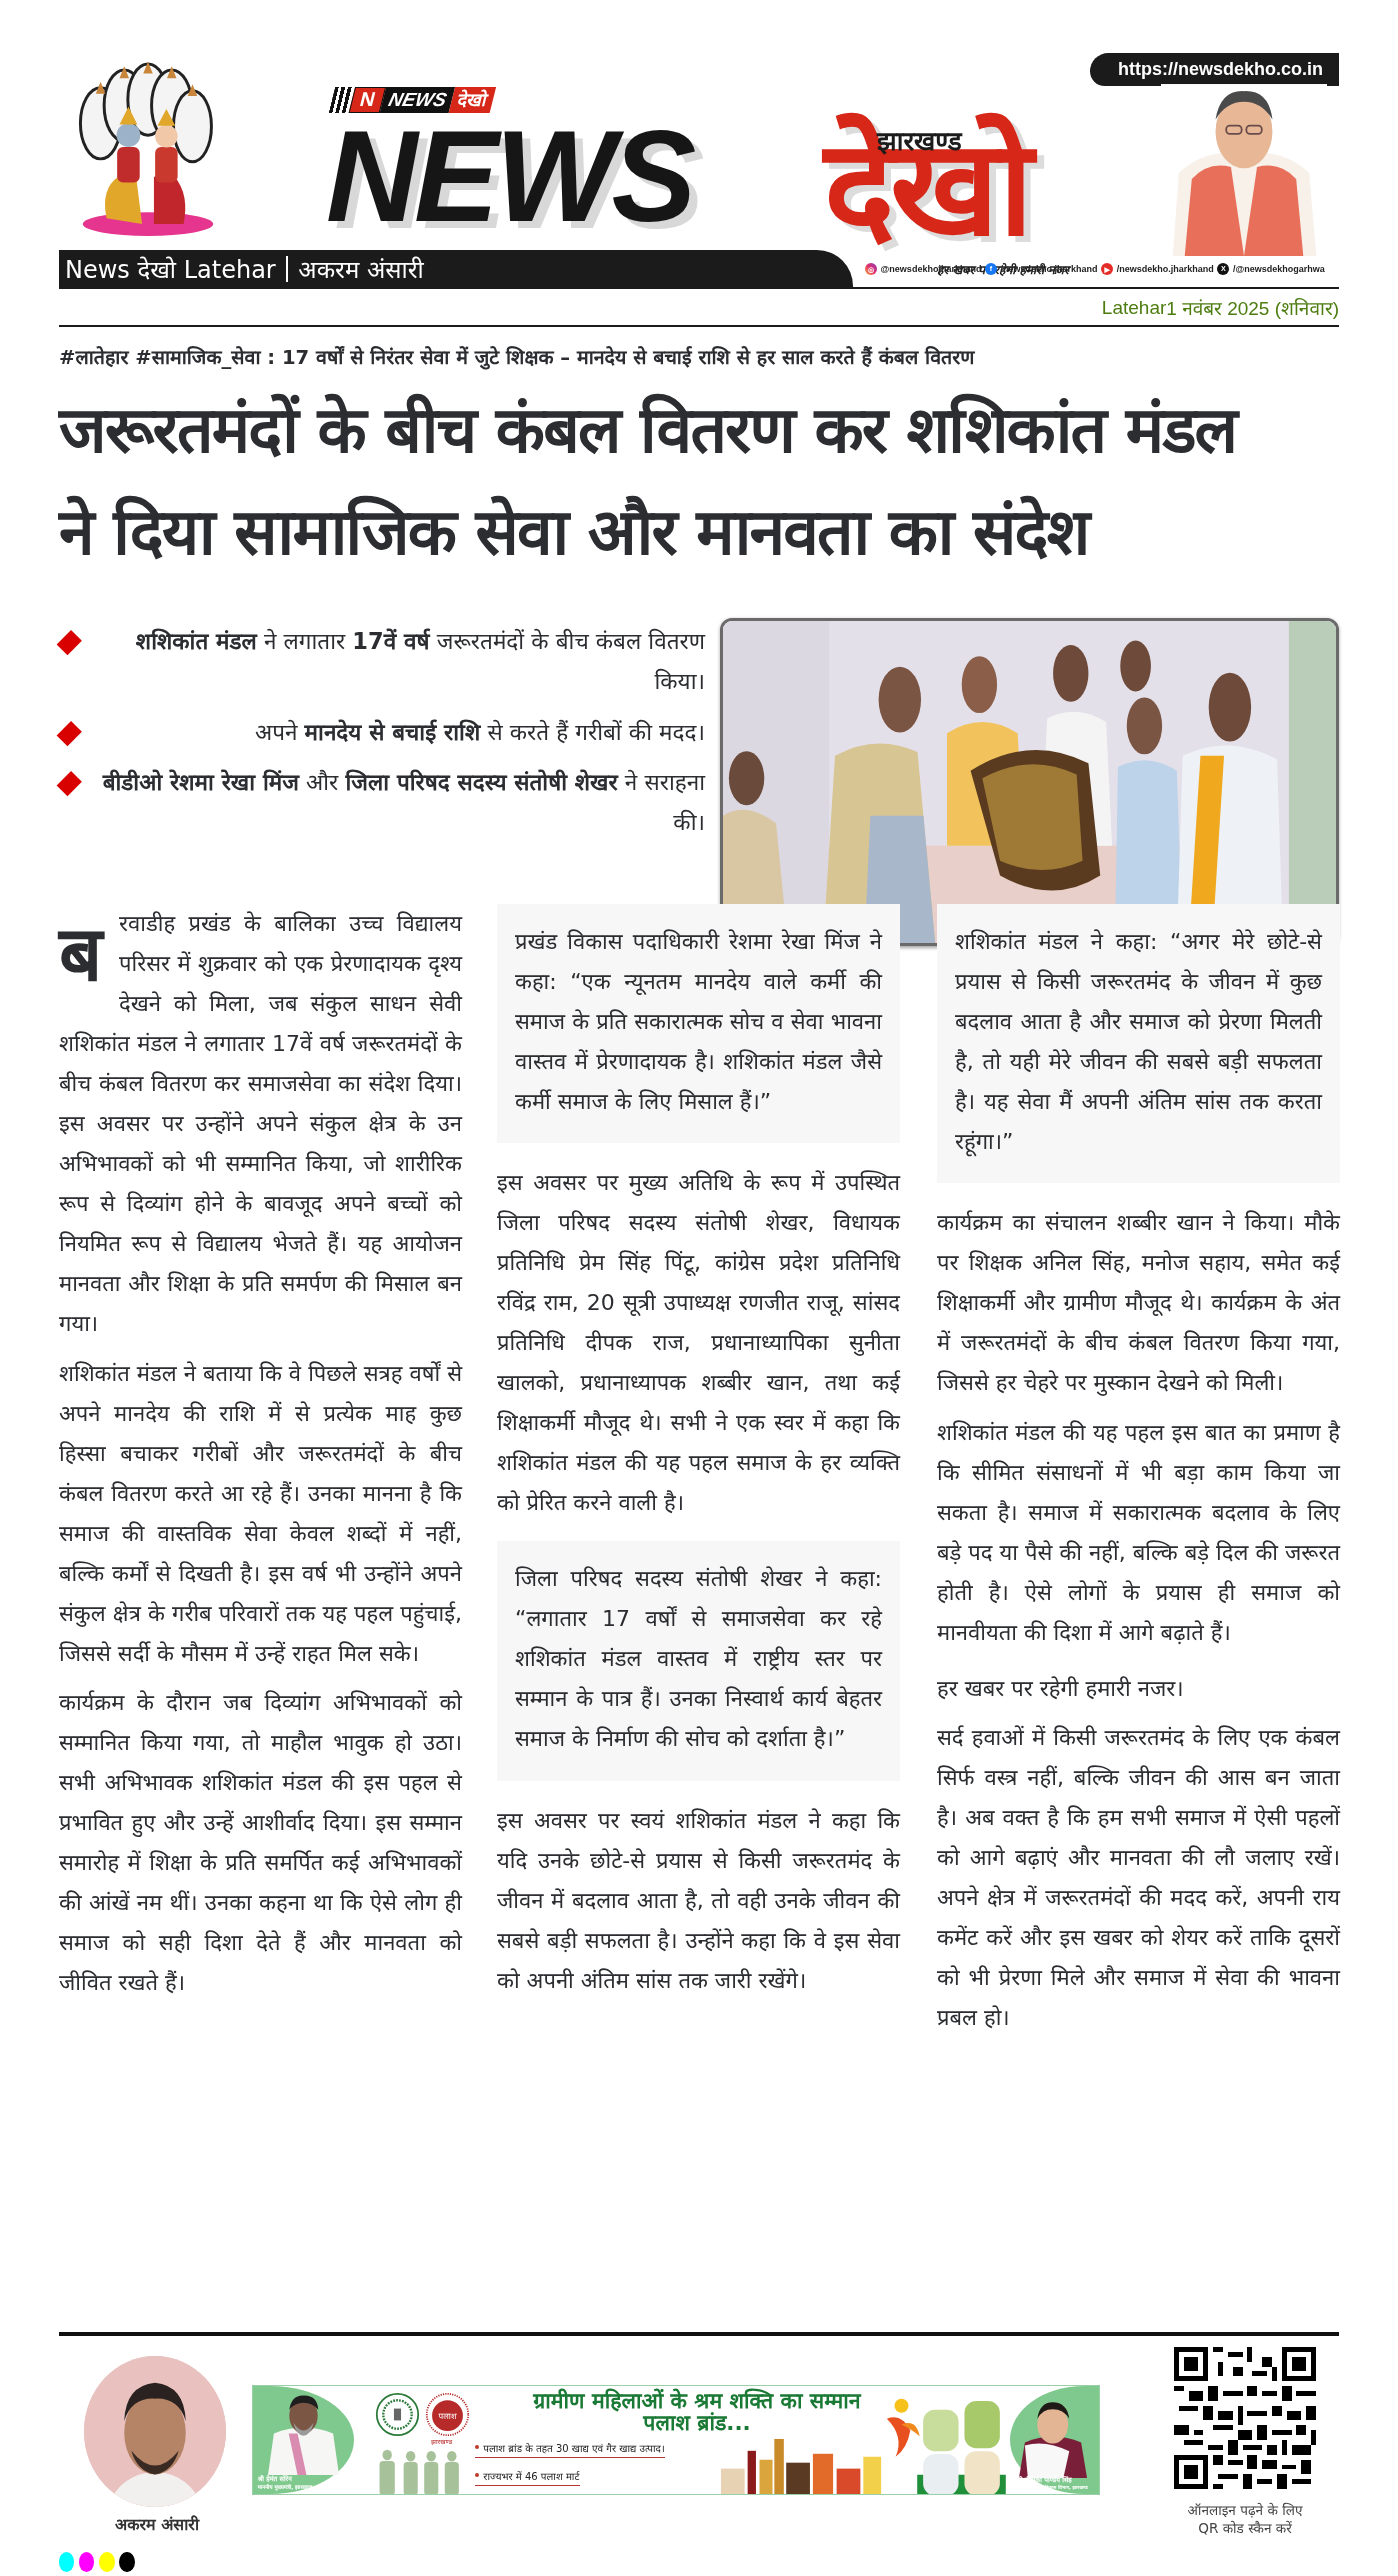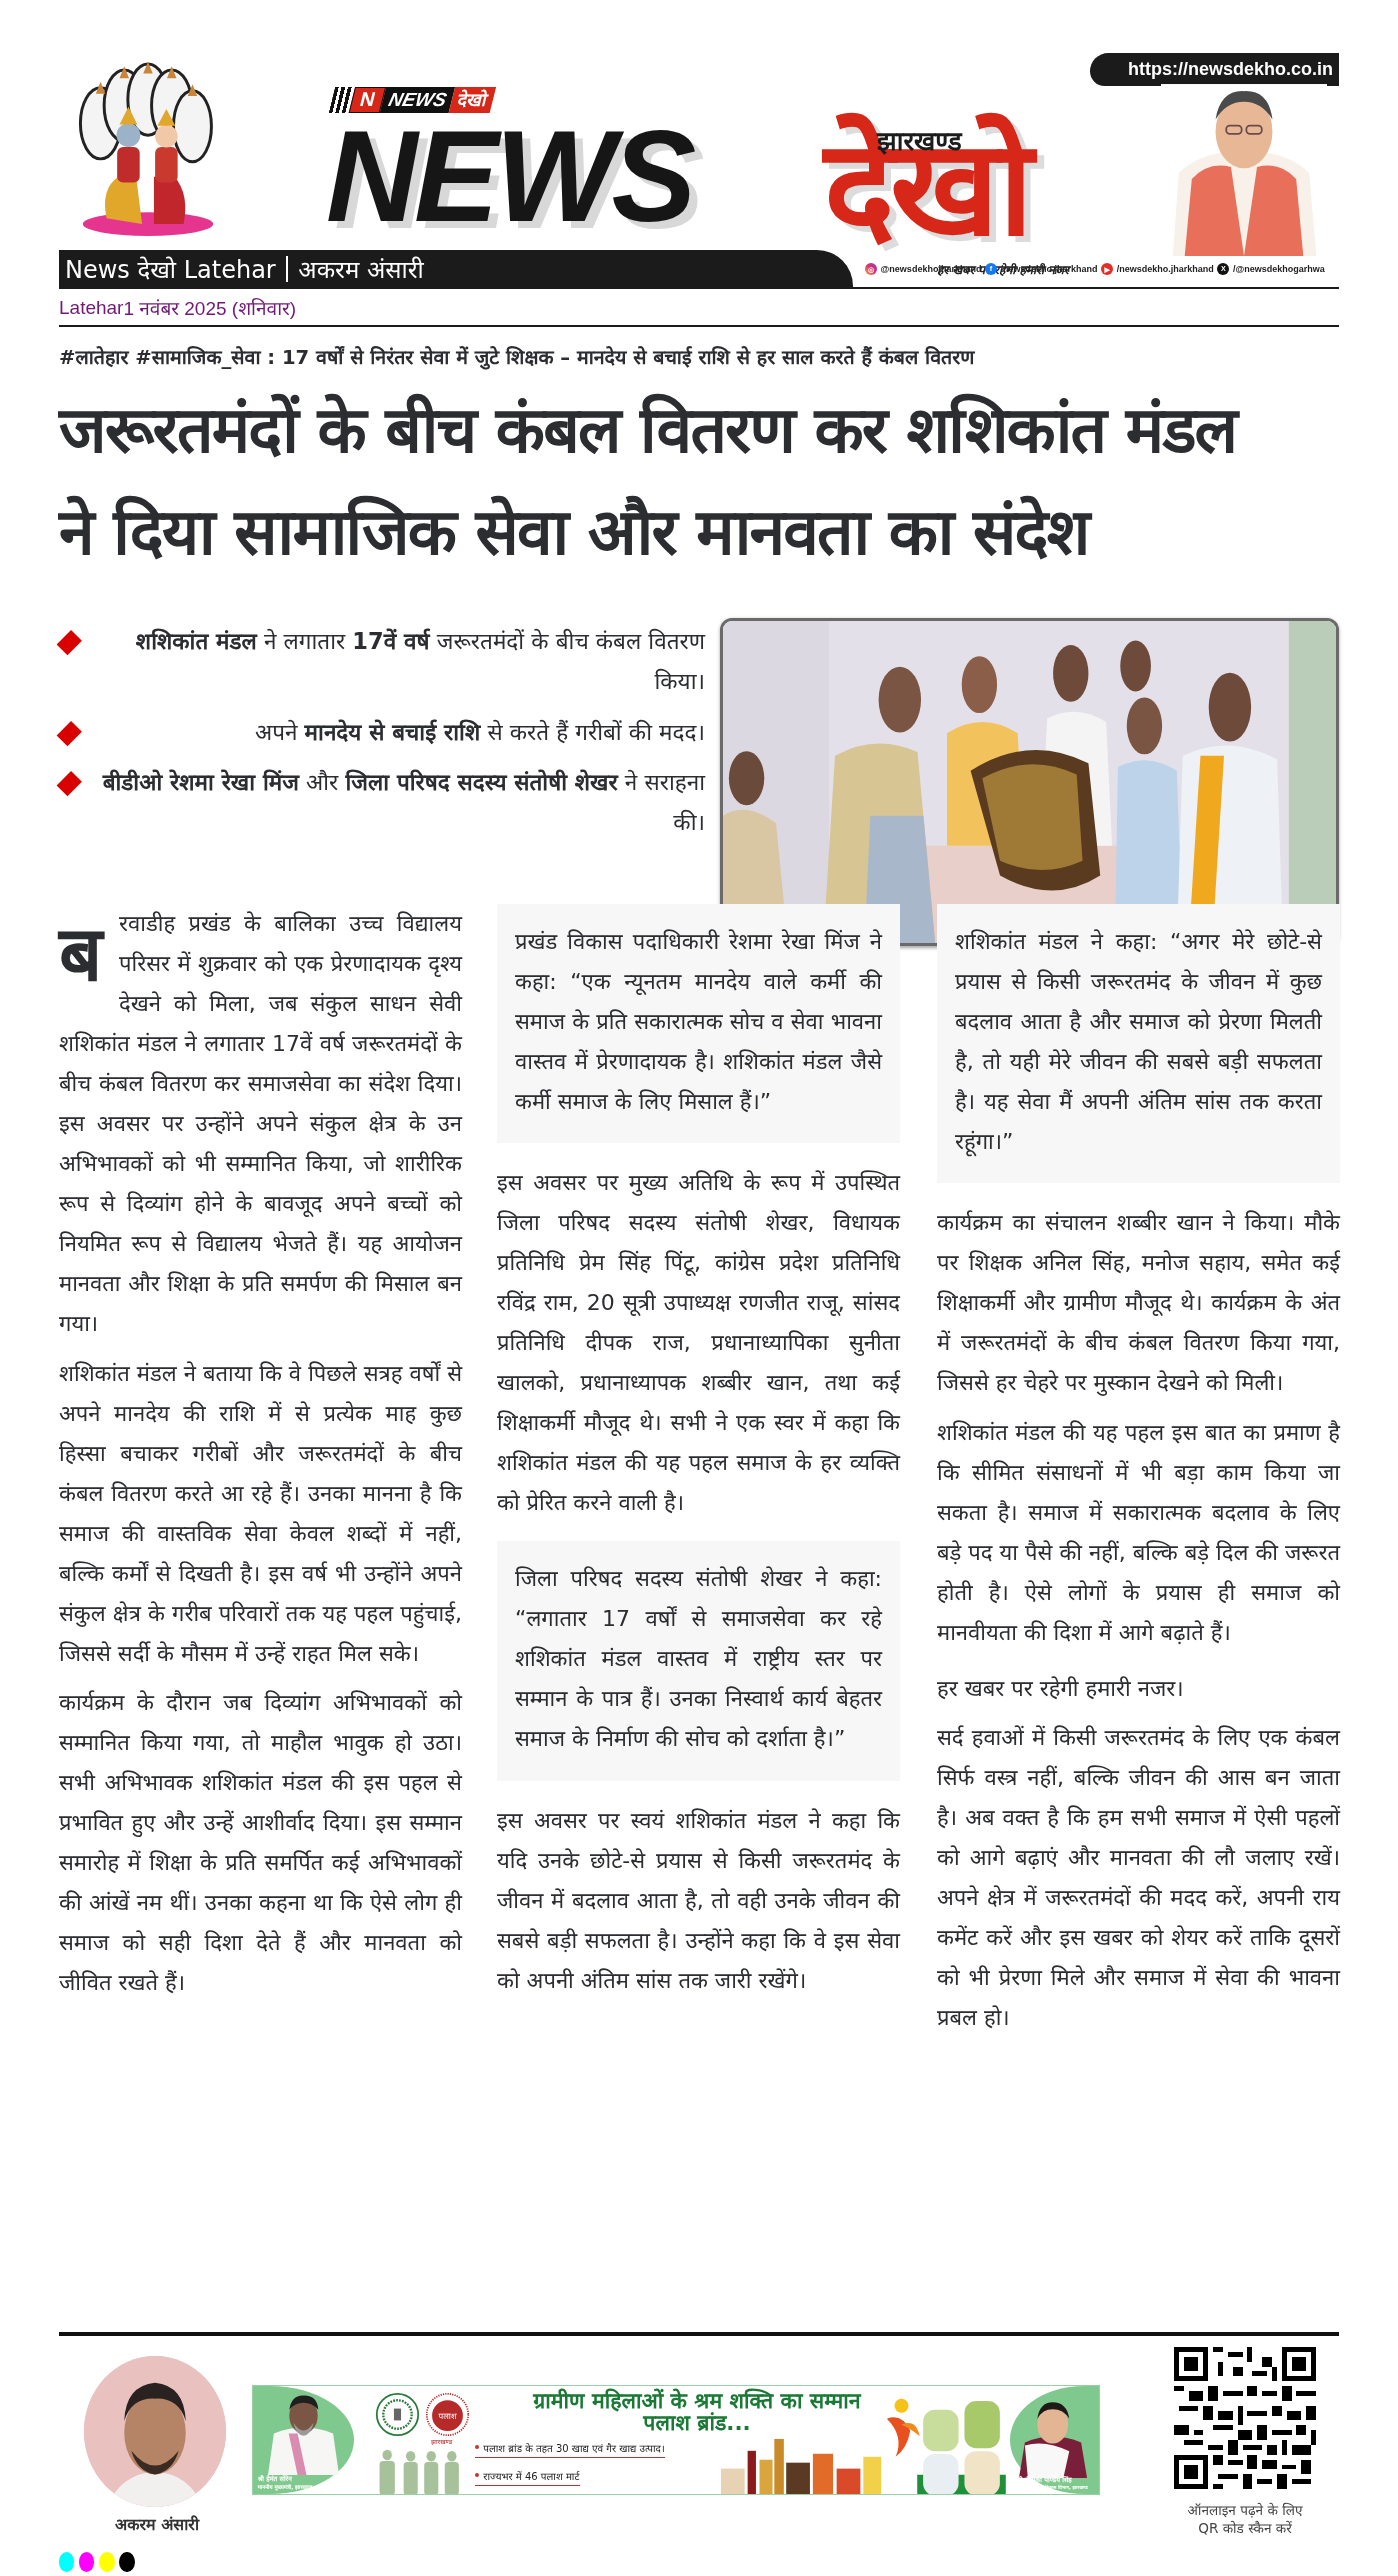--- a/index.html
+++ b/index.html
@@ -13,34 +13,34 @@
   .mini-logo { position: absolute; left: 0; top: 0; height: 27px; display: flex; align-items: center; transform: skewX(-14deg); }
   .mini-logo .bars { width: 16.6px; height: 26px; background: repeating-linear-gradient(90deg, #111 0 3.6px, transparent 3.6px 6.5px); margin-right: 3.6px; }
   .mini-logo .nbox { width: 31px; height: 26px; background: #d62718; color: #fff; font: bold 20px "Liberation Sans", sans-serif; display: flex; align-items: center; justify-content: center; border: 1.8px solid #111; }
   .mini-logo .news { background: #111; color: #fff; font: bold italic 19px "Liberation Sans", sans-serif; padding: 1.2px 6px; height: 26px; line-height: 24px; }
   .mini-logo .dekho { background: #d62718; color: #fff; font: bold 18px "DejaVu Sans", sans-serif; padding: 1.2px 6px; height: 26px; line-height: 24px; }
   .big-news { position: absolute; left: -6px; top: 27px; font: bold italic 127px/1 "Liberation Sans", sans-serif; color: #161616; letter-spacing: -3.6px; text-shadow: 8.3px 7.1px 0 #d8d8d8; transform: scaleY(1.02); }
   .jharkhand { position: absolute; left: 545px; top: 36px; font: bold 26px "DejaVu Sans", sans-serif; color: #1c1c1c; }
   .big-dekho { position: absolute; left: 492px; top: 36px; font: bold 133px/1 "DejaVu Sans", sans-serif; color: #d62718; text-shadow: 7.1px 6px 0 #dcdcdc; letter-spacing: -4.7px; }
   .tagline { position: absolute; left: 605px; top: 175px; font: bold italic 12px "DejaVu Sans", sans-serif; color: #222; }
 
-  .url-pill { position: absolute; right: 0; top: 0; width: 249px; height: 33px; background: #1c1b1b; border-radius: 30px 0 0 0; border-bottom-left-radius: 24px; color: #fff; font: bold 18px "Liberation Sans", sans-serif; display: flex; align-items: center; justify-content: flex-end; padding-right: 6px; }
+  .url-pill { position: absolute; right: 0; top: 0; width: 249px; height: 33px; background: #1c1b1b; border-radius: 30px 0 0 0; border-bottom-left-radius: 24px; color: #fff; font: bold 18px "Liberation Sans", sans-serif; display: flex; align-items: center; justify-content: flex-end; padding-right: 16px; }
   .politician { position: absolute; right: 12px; top: 31px; width: 166px; height: 172px; }
 
   .brand-bar { position: absolute; left: 0; top: 197px; width: 794px; height: 37px; background: #1c1b1b; border-top-right-radius: 36px; color: #fff; font: 24px "DejaVu Sans", sans-serif; display: flex; align-items: center; padding-left: 6px; white-space: nowrap; }
   .brand-bar .sep { display: inline-block; width: 1.2px; height: 26px; background: #fff; margin: 0 10.7px; }
   .social-row { position: absolute; left: 806px; top: 210px; display: flex; align-items: center; gap: 3.6px; font: bold 9px "Liberation Sans", sans-serif; color: #222; white-space: nowrap; }
   .social-row .ic { width: 12px; height: 12px; border-radius: 50%; display: inline-flex; align-items: center; justify-content: center; color: #fff; font-size: 7.1px; font-weight: bold; }
   .ic-ig { background: linear-gradient(45deg, #f9a93a, #e1306c, #8a3ab9); }
   .ic-fb { background: #1877f2; }
   .ic-yt { background: #e52d27; }
   .ic-x  { background: #111; }
   .rule-thick { position: absolute; left: 0; width: 1280px; height: 2.4px; background: #1c1b1b; }
 
-  .dateline { position: absolute; left: 59px; top: 293px; width: 1280px; height: 30px; font: 19px "Liberation Sans", sans-serif; color: #701a75; display: flex; justify-content: flex-start; align-items: center; }
+  .dateline { position: absolute; left: 59px; top: 293px; width: 1280px; height: 30px; font: 19px "Liberation Sans", sans-serif; color: #4d7c0f; display: flex; justify-content: flex-end; align-items: center; }
   .rule-date { position: absolute; left: 59px; top: 325px; width: 1280px; height: 2.4px; background: #1c1b1b; }
 
   
   .kicker { position: absolute; left: 59px; top: 343px; width: 1280px; font: bold 19.6px "DejaVu Sans", sans-serif; color: #2b2d31; white-space: nowrap; }
   .headline { position: absolute; left: 59px; top: 379px; width: 1286px; font: bold 64px/102px "DejaVu Sans", sans-serif; color: #2b2d31; letter-spacing: -1.8px; transform-origin: left top; }
 
   
   .highlights { position: absolute; left: 59px; top: 621px; width: 646px; text-align: right; }
   .hl { position: relative; padding-left: 31px; font: 22.5px/40px "DejaVu Sans", sans-serif; color: #2b2d31; margin-bottom: 10.7px; }
   .hl b { font-weight: bold; }

